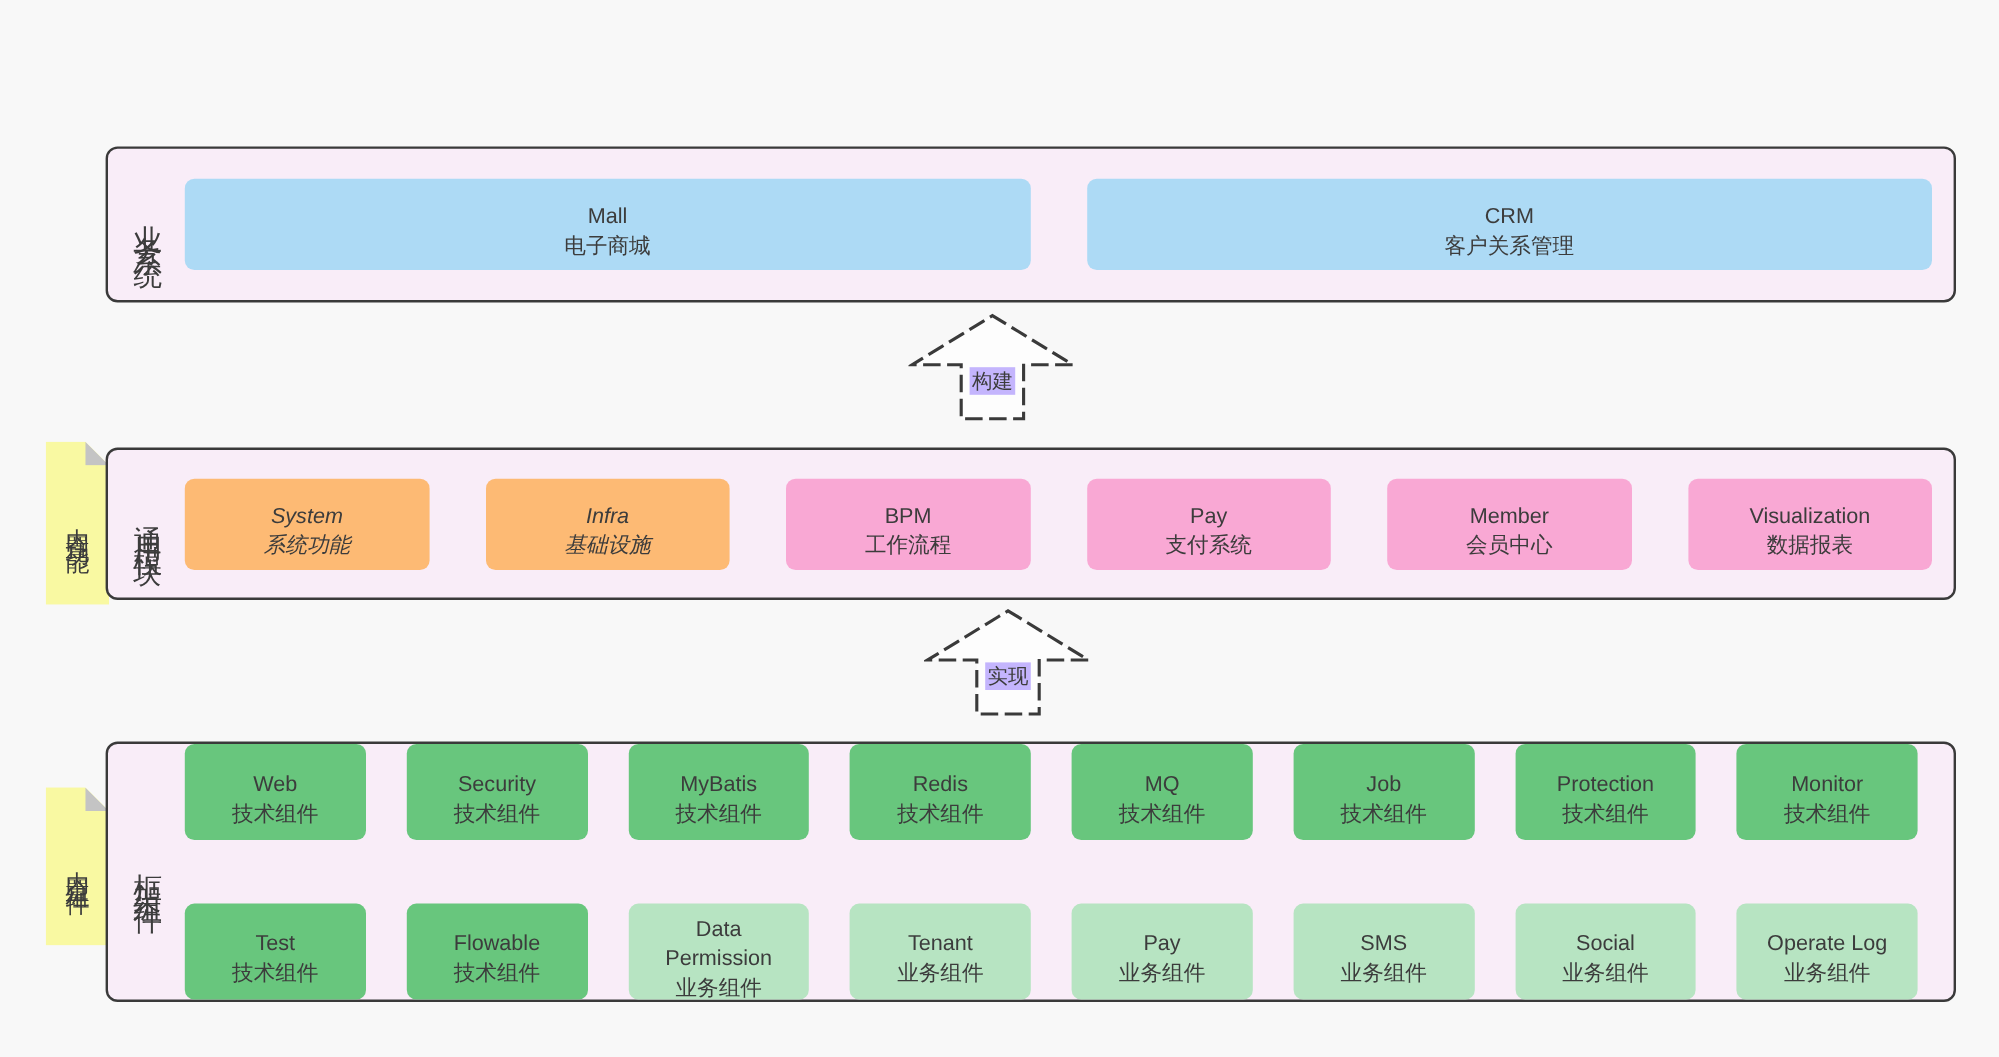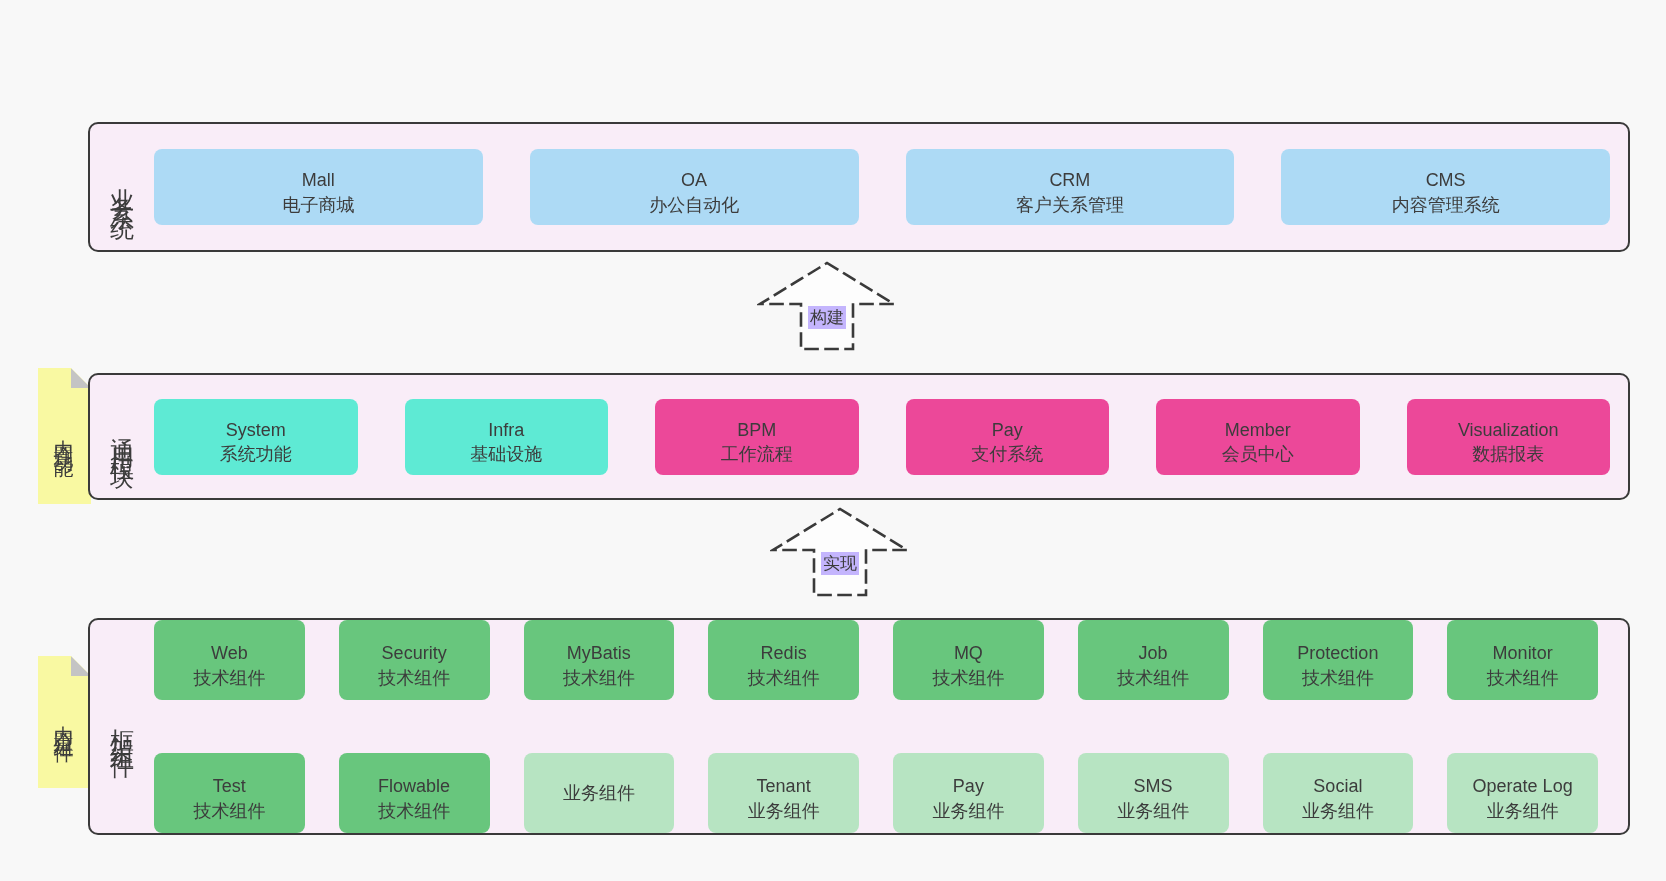--- a/index.html
+++ b/index.html
@@ -36,22 +36,22 @@
 
   .box {
     flex:1; border-radius:8px; padding:0 12px;
     display:flex; flex-direction:column; align-items:center; justify-content:center;
     text-align:center; font-size:18px; line-height:1.35;
   }
   .boxes .box { height:76px; }
   .row  .box { height:80px; }
   .box .t { white-space:pre-wrap;margin-top:11px; }
   .box.blue       { background:#addaf5; }
-  .box.red        { background:#5eead4; }
-  .box.pink       { background:#ec4899; }
+  .box.red        { background:#fdba74;font-style:italic; }
+  .box.pink       { background:#f9a8d4; }
   .box.green      { background:#68c67d; }
   .box.lightgreen { background:#b7e4c2; }
 
   .sticky {
     position:absolute; left:38px; width:53px; background:#f9f9a2;
     writing-mode:vertical-rl; text-orientation:upright;
     display:flex; align-items:center; justify-content:center;
     font-size:20px; letter-spacing:6px; color:#3c3c3c;
     clip-path:polygon(0 0, calc(100% - 20px) 0, 100% 20px, 100% 100%, 0 100%);
   }
@@ -85,30 +85,22 @@
 </div>
 
 <div class="layer" id="layer-business">
   <div class="layer-label">业务系统</div>
   <div class="boxes">
     <div class="box blue">
       <div class="t">Mall</div>
       <div class="s">电子商城</div>
     </div>
     <div class="box blue">
-      <div class="t">OA</div>
-      <div class="s">办公自动化</div>
-    </div>
-    <div class="box blue">
       <div class="t">CRM</div>
       <div class="s">客户关系管理</div>
-    </div>
-    <div class="box blue">
-      <div class="t">CMS</div>
-      <div class="s">内容管理系统</div>
     </div>
   </div>
 </div>
 
 <div class="arrow" id="arrow-build">
   <svg viewBox="0 0 140 92">
     <polygon points="70,3 137,44 96,44 96,89 44,89 44,44 3,44" fill="#fdfdfd" stroke="#3a3a3a" stroke-width="2.6" stroke-dasharray="12 8" stroke-linecap="square" stroke-linejoin="miter"></polygon>
   </svg>
   <span class="arrow-label">构建</span>
 </div>
@@ -190,20 +182,21 @@
     <div class="row">
       <div class="box green">
         <div class="t">Test</div>
         <div class="s">技术组件</div>
       </div>
       <div class="box green">
         <div class="t">Flowable</div>
         <div class="s">技术组件</div>
       </div>
       <div class="box lightgreen">
+        <div class="t">Data Permission</div>
         <div class="s">业务组件</div>
       </div>
       <div class="box lightgreen">
         <div class="t">Tenant</div>
         <div class="s">业务组件</div>
       </div>
       <div class="box lightgreen">
         <div class="t">Pay</div>
         <div class="s">业务组件</div>
       </div>

